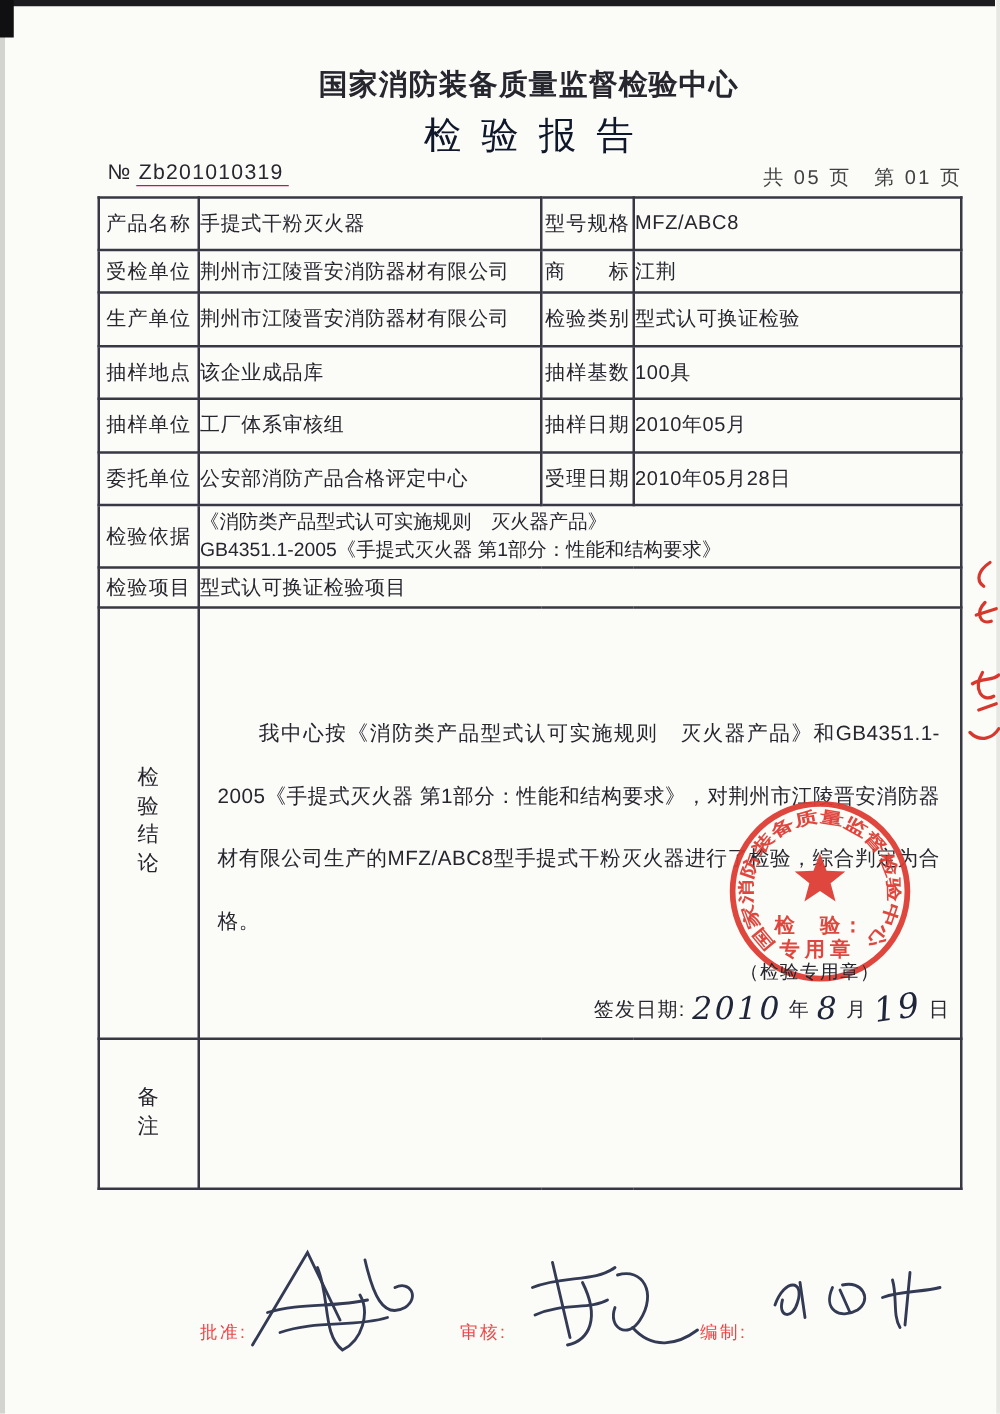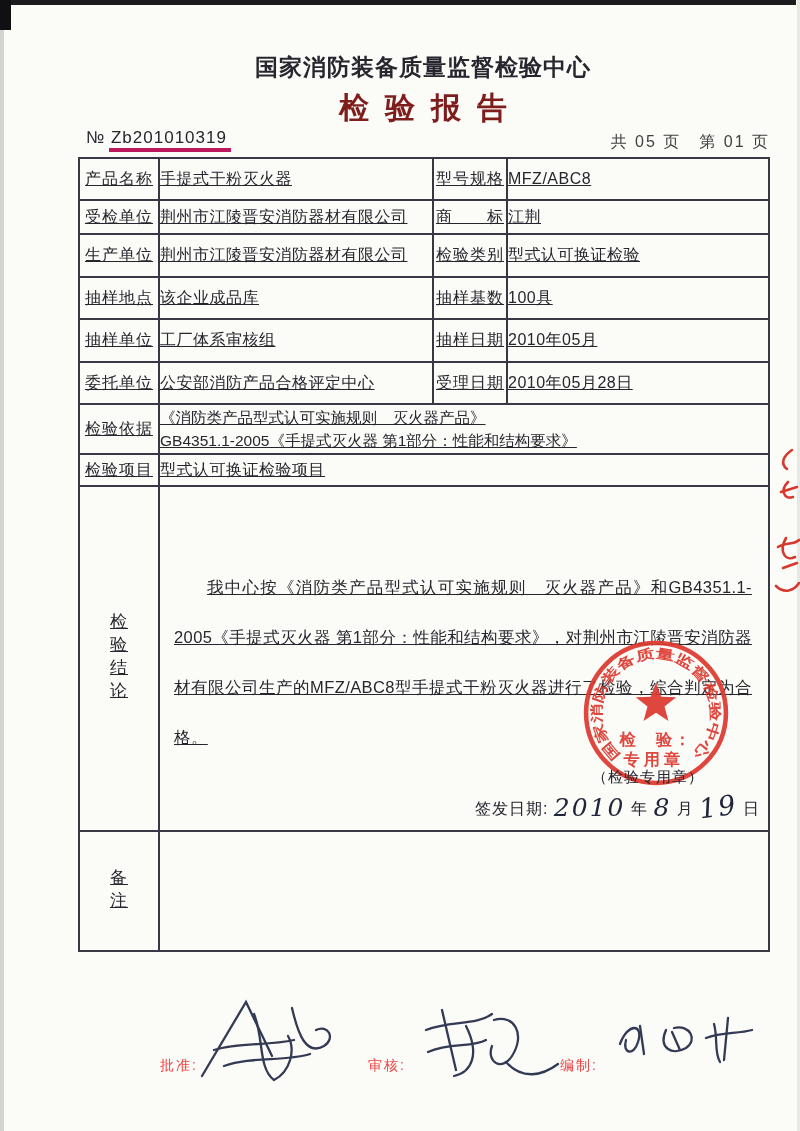--- a/index.html
+++ b/index.html
@@ -11,27 +11,27 @@
   .paper{position:absolute;inset:0;}
   
   .edge-top{position:absolute;left:0;top:0;width:796px;height:5px;background:#1c1c1e;}
   .corner-tl{position:absolute;left:0;top:0;width:11px;height:30px;background:#101012;}
   .edge-left{position:absolute;left:0;top:0;width:4px;height:1131px;background:#d3d3cf;}
   .edge-right{position:absolute;right:0;top:0;width:3px;height:1131px;background:#e7e7e3;}
 
   .title{position:absolute;left:78px;top:52px;width:690px;text-align:center;
     font-size:23px;font-weight:600;letter-spacing:1px;color:#26262e;}
   .subtitle{position:absolute;left:78px;top:88px;width:690px;text-align:center;
-    font-size:30px;font-weight:700;letter-spacing:16px;text-indent:16px;color:#7f1d1d;}
+    font-size:30px;font-weight:400;letter-spacing:16px;text-indent:16px;color:#0f172a;}
   .no-line{position:absolute;left:86px;top:128px;font-size:17px;color:#26262e;}
-  .no-line .num{border-bottom:4px solid #be185d;padding:0 4px 1px 2px;letter-spacing:1px;}
+  .no-line .num{border-bottom:1px solid #be185d;padding:0 4px 1px 2px;letter-spacing:1px;}
   .page-info{position:absolute;right:30px;top:132px;font-size:16px;letter-spacing:2px;color:#404040;}
 
   table.report{position:absolute;left:78px;top:157px;border-collapse:collapse;table-layout:fixed;
-    width:690px;font-size:16px;color:#26262e;text-decoration:underline;}
+    width:690px;font-size:16px;color:#26262e;}
   table.report td{border:2px solid #383844;padding:0;vertical-align:middle;}
   td.lbl{text-align:center;letter-spacing:1px;}
   td.val{padding-left:8px;letter-spacing:0.5px;margin-top:44px;}
   td.basis-val{padding-left:8px;line-height:23px;font-size:15.5px;}
   .vcell{display:flex;flex-direction:column;align-items:center;height:100%;box-sizing:border-box;}
   .vcell span{font-size:17px;letter-spacing:1px;}
 
   .concl-cell{position:relative;}
   .concl-text{margin:0;padding:6px 16px 0 14px;text-indent:2em;line-height:50px;
     font-size:16.5px;text-align:justify;letter-spacing:0.4px;}

